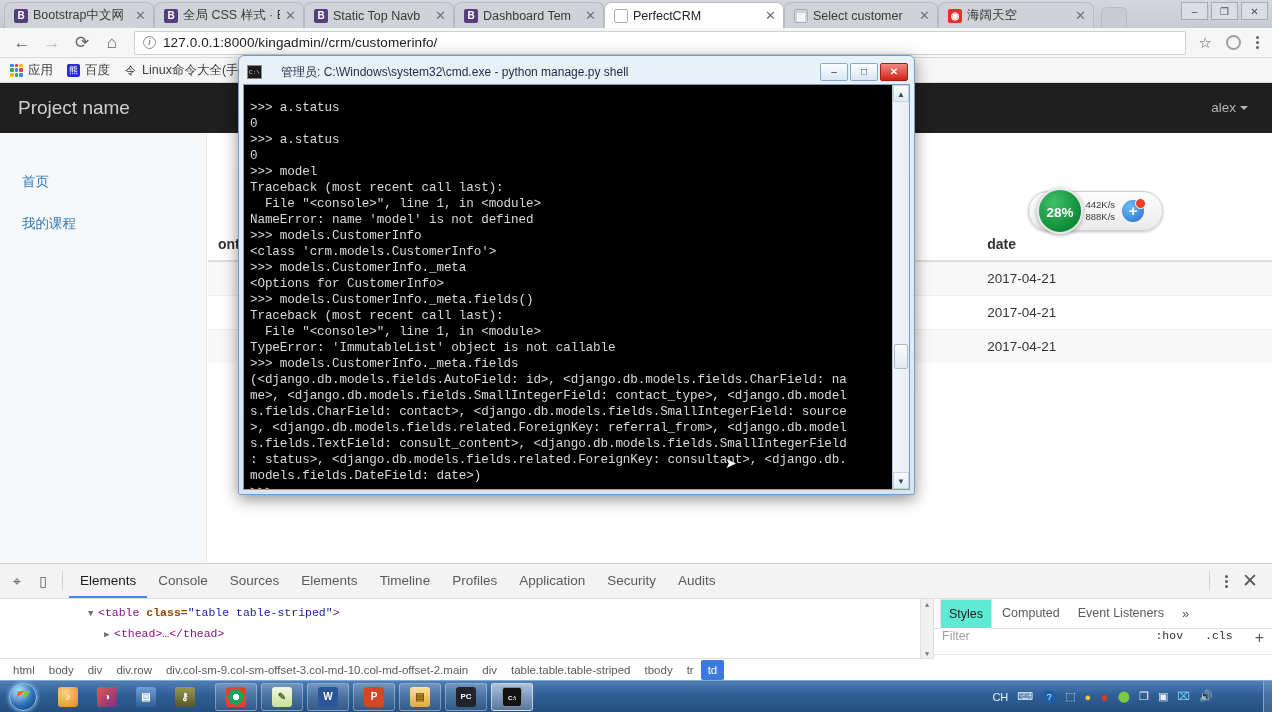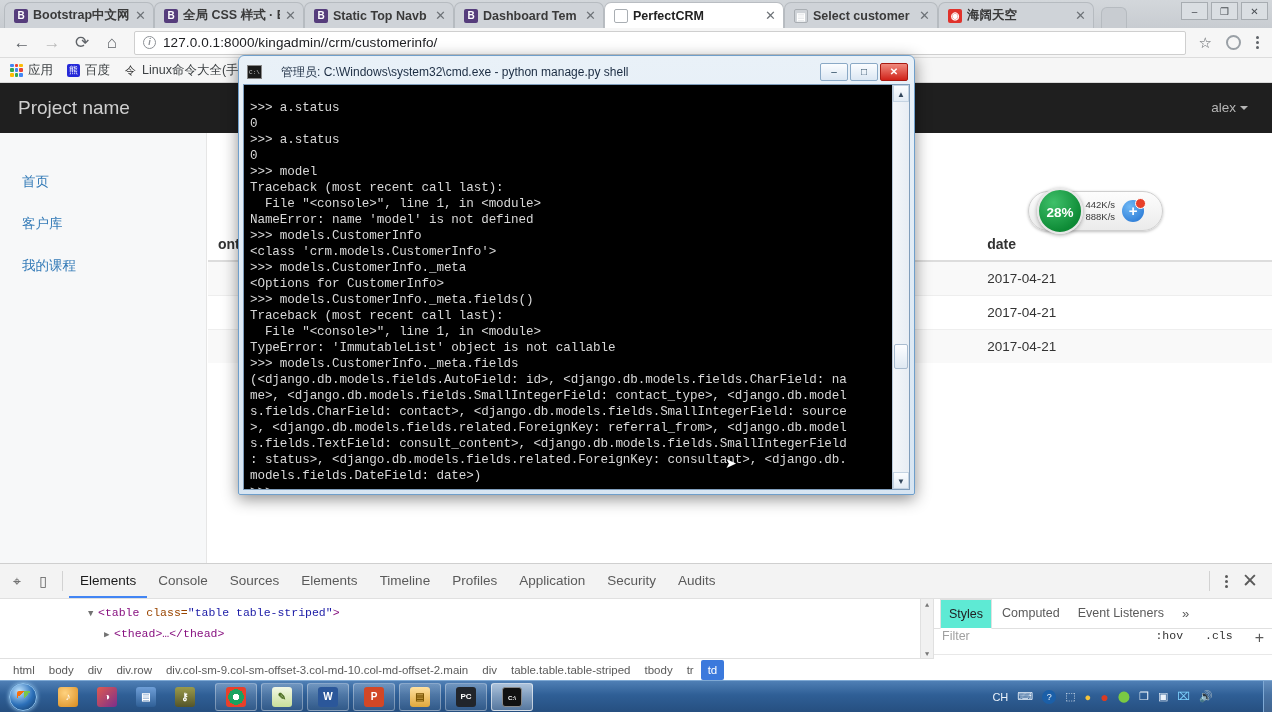--- a/index.html
+++ b/index.html
@@ -31,21 +31,21 @@
   .tab.active { background:#fff; border-color:#b9bdc2; color:#222; z-index:5; }
   .tab .favicon {
     width:14px; height:14px; flex:0 0 14px;
     border-radius:2px; display:inline-block;
     font-size:10px; line-height:14px; text-align:center; color:#fff; font-weight:bold;
   }
   .fav-b { background:#563d7c; }
   .fav-doc { background:transparent; color:#8a8f94; border:1px solid #a9aeb3; border-radius:1px;
              font-size:9px; line-height:12px; }
   .fav-red { background:#e0322b; border-radius:50%; font-size:9px; line-height:14px; }
-  .tab .tlabel { flex:1 1 auto; overflow:hidden; text-overflow:clip; font-size:12.5px;font-weight:bold; }
+  .tab .tlabel { flex:1 1 auto; overflow:hidden; text-overflow:clip; font-size:12.5px; }
   .tab .tclose { flex:0 0 12px; font-size:13px; color:#6d7277; line-height:1; }
 
   .newtab {
     position:absolute; top:7px; left:1101px; width:26px; height:21px;
     background:#c8ccd1; border:1px solid #b6bbc0; border-bottom:none;
     border-top-left-radius:6px; border-top-right-radius:6px;
     transform: skewX(0deg);
   }
   .wincontrols { position:absolute; top:2px; right:4px; display:flex; gap:3px; }
   .wincontrols div {
@@ -226,21 +226,21 @@
   .dt-close { font-size:19px; color:#5a5a5a; padding:0 6px; line-height:20px; }
 
   .dt-main { display:flex; height:82px; }
   .dt-tree {
     position:relative; flex:0 0 934px; padding:4px 0 0 0; overflow:hidden;
     font-family:"Liberation Mono","DejaVu Sans Mono",monospace; font-size:11.5px; line-height:19px;
     border-right:1px solid #e0e0e0;
   }
   .dt-tree .row { padding-left:12px; white-space:nowrap; color:#222; }
   .tg { color:#881280; }
-  .at { color:#994500; }
+  .at { color:#994500;font-weight:bold; }
   .av { color:#1a1aa6; }
   .tri { color:#727272; font-size:9px; display:inline-block; width:10px; }
   .dt-treescroll {
     position:absolute; right:0; top:0; width:13px; height:62px;
     background:#f1f1f1; border-left:1px solid #e0e0e0;
   }
   .dt-treescroll .a { height:13px; text-align:center; font-size:7px; color:#777; line-height:13px; }
   .dt-treescroll .a.b { position:absolute; bottom:0; left:0; right:0; }
 
   .dt-styles { flex:1 1 auto; }
@@ -416,21 +416,20 @@
 
     <div class="navbar">
       <div class="brand">Project name</div>
       <div class="navuser">
         <span>alex</span><span class="caret"></span>
       </div>
     </div>
 
     <div class="sidebar">
       <a href="#">首页</a>
-      <a href="#">客户库</a>
       <a href="#">我的课程</a>
     </div>
 
     <div class="content">
       <table class="crm-table">
         <thead>
           <tr>
             <th class="col-content">ontent</th>
             <th class="col-status">status</th>
             <th class="col-date">date</th>

